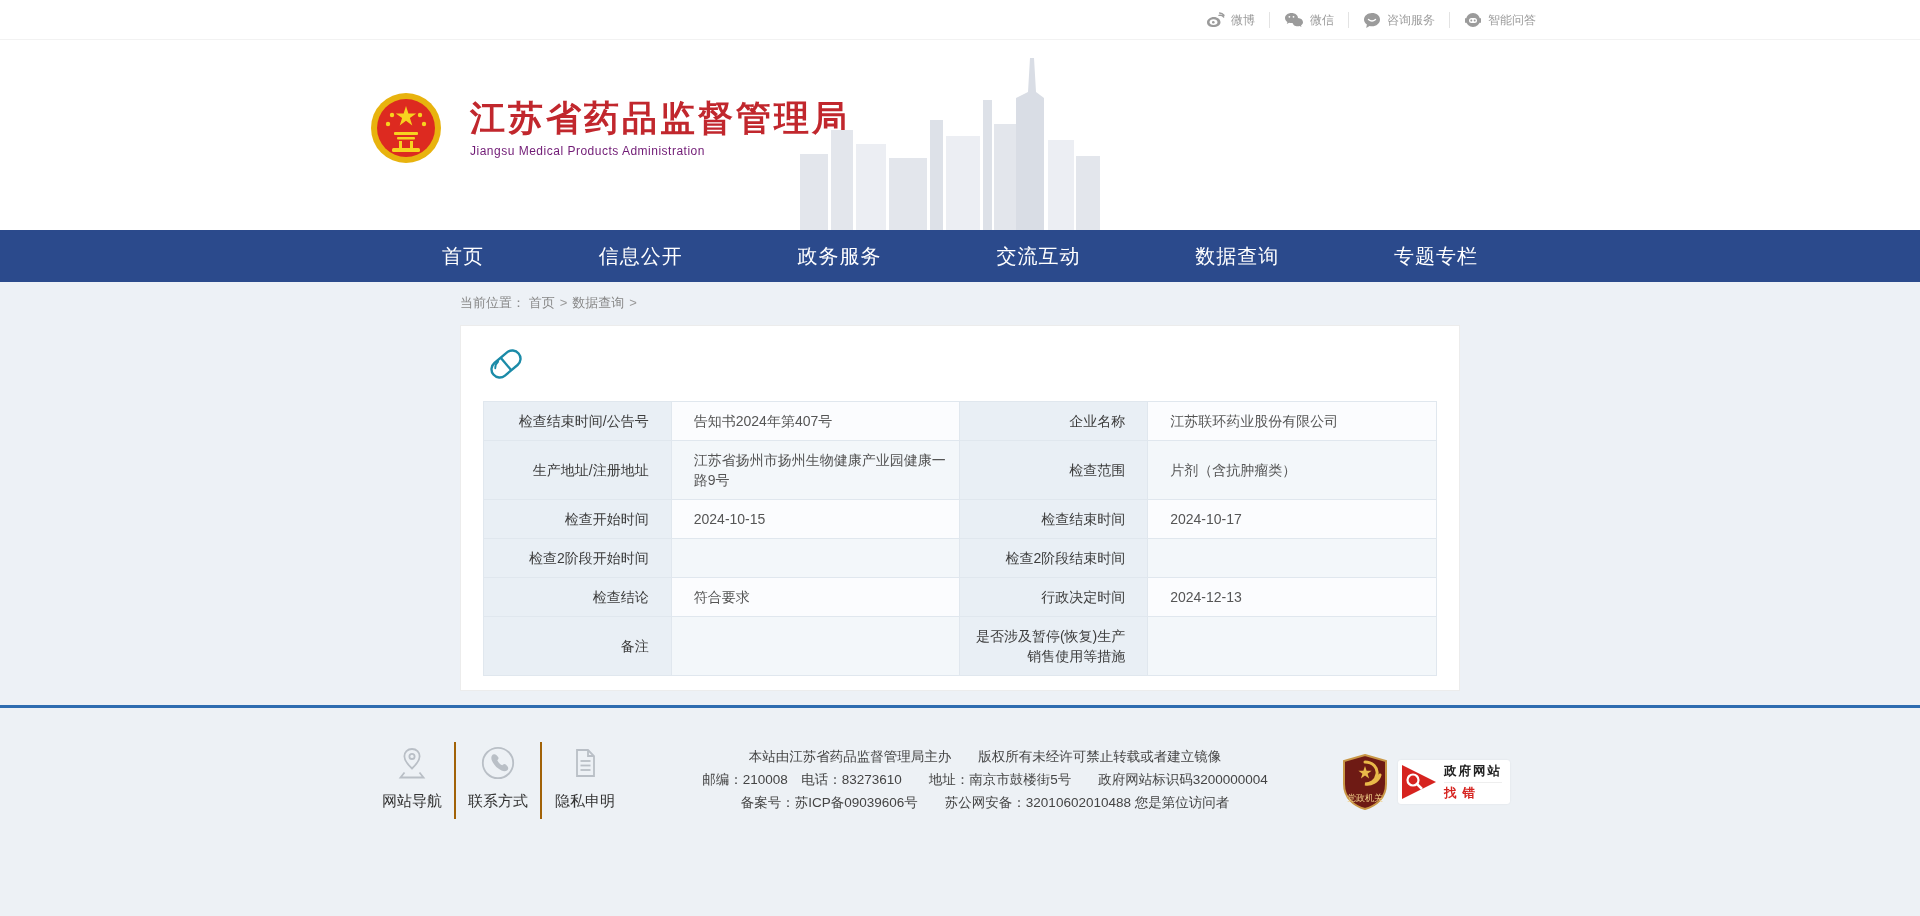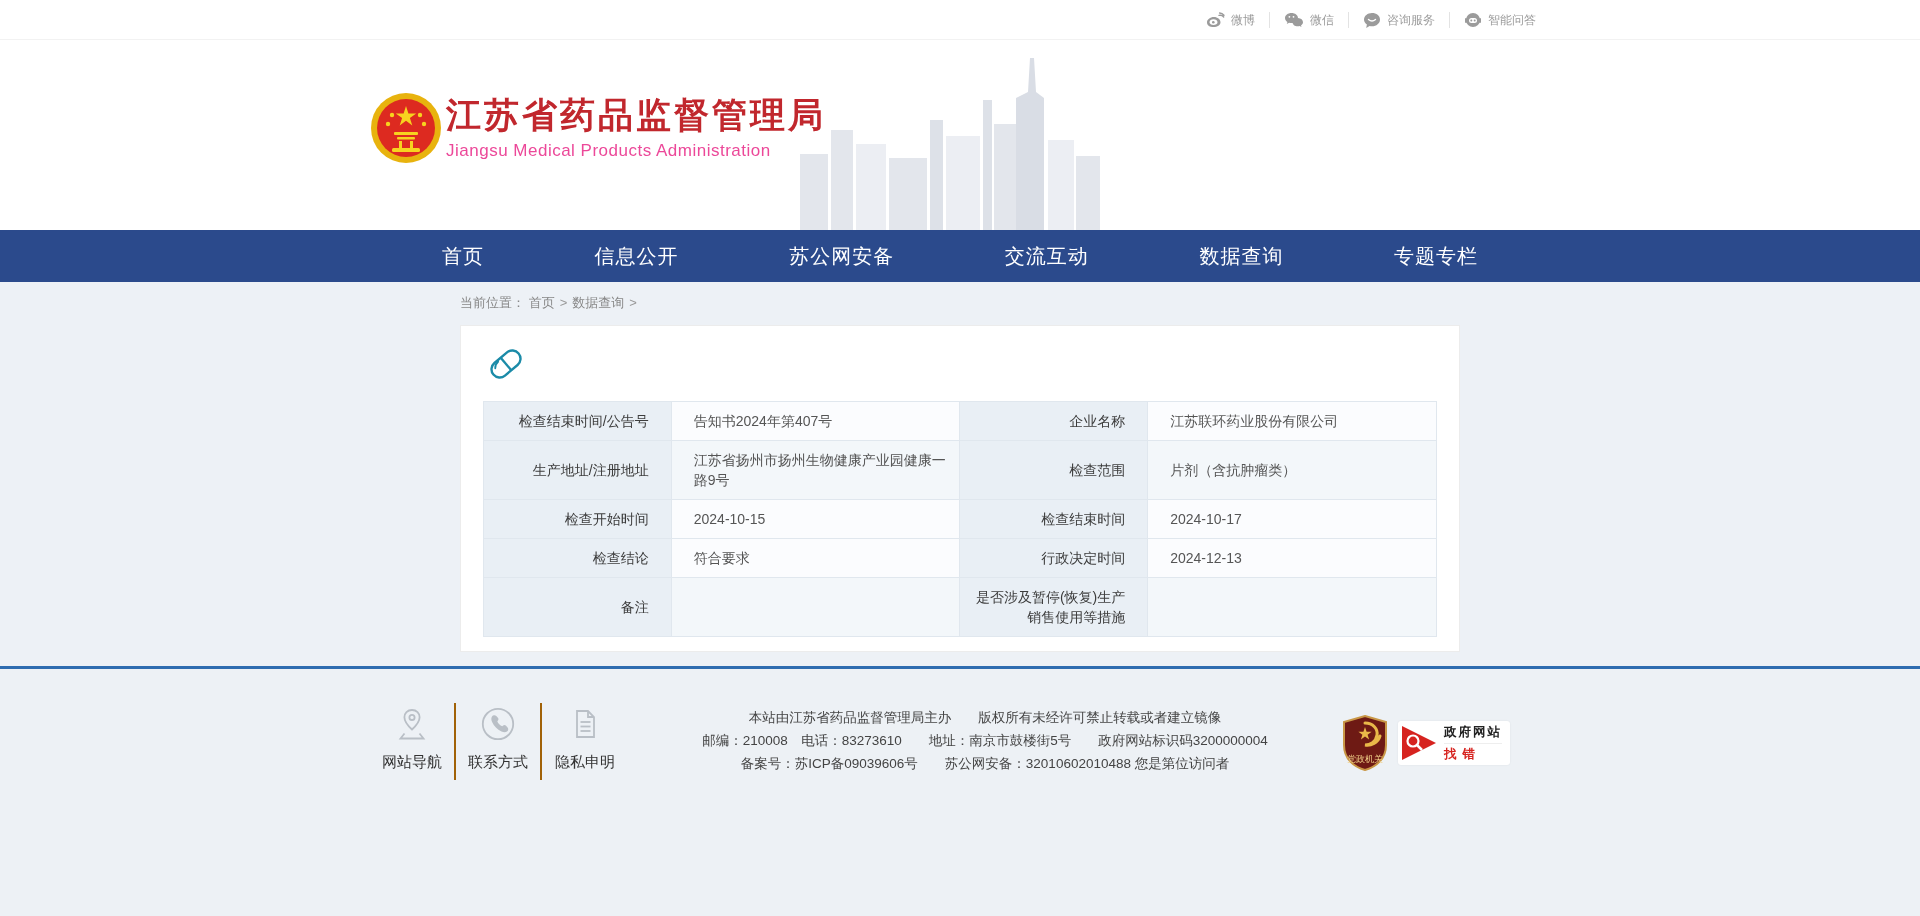--- a/index.html
+++ b/index.html
@@ -11,23 +11,23 @@
   .topbar { height:40px; background:#fff; border-bottom:1px solid #f2f2f2; }
   .topbar .wrap { height:40px; display:flex; justify-content:flex-end; align-items:center; }
   .tb-item { display:flex; align-items:center; gap:6px; color:#9b9b9b; font-size:12px; padding:0 14px; border-left:1px solid #e3e3e3; cursor:pointer; height:16px; }
   .tb-item:first-child { border-left:none; }
   .tb-item svg { display:block; }
 
   
   .header { height:190px; background:#fff; position:relative; overflow:hidden; }
   .logo-row { position:absolute; left:0; top:52px; display:flex; align-items:center; }
   .emblem { width:72px; height:72px; flex:0 0 72px; }
-  .titles { margin-left:4px; }
+  .titles { margin-left:28px; }
   .site-title { font-size:35px; font-weight:bold; color:#c1272d; letter-spacing:3px; line-height:40px; }
-  .site-subtitle { font-size:17px; color:#ec4899; margin-top:6px; letter-spacing:.5px; }
+  .site-subtitle { font-size:12px; color:#701a75; margin-top:6px; letter-spacing:.5px; }
   .skyline { position:absolute; left:430px; bottom:0; width:300px; height:172px; }
 
   
   .navbar { height:52px; background:#2b4a8c; }
   .nav-inner { width:1040px; margin:0 auto; height:52px; display:flex; justify-content:space-between; align-items:center; }
   .nav-item { color:#fff; font-size:20px; letter-spacing:1px; cursor:pointer; line-height:52px; padding:0 2px; }
 
   
   .main { background:#edf1f6; padding:12px 0 14px 0; }
   .bc { width:1000px; margin:0 auto 13px auto; font-size:13px; color:#888; }
@@ -150,21 +150,21 @@
         <rect x="276" y="98" width="24" height="74"></rect>
       </g>
     </svg>
   </div>
 </div>
 
 <div class="navbar">
   <div class="nav-inner" id="nav-items">
       <div class="nav-item">首页</div>
       <div class="nav-item">信息公开</div>
-      <div class="nav-item">苏公网安备</div>
+      <div class="nav-item">政务服务</div>
       <div class="nav-item">交流互动</div>
       <div class="nav-item">数据查询</div>
       <div class="nav-item">专题专栏</div>
     </div>
 </div>
 
 <div class="main">
   <div class="bc">
     <span>当前位置：</span>
     <span id="bc-items"><a>首页</a><span class="sep">&gt;</span><a>数据查询</a><span class="sep">&gt;</span></span>
@@ -197,20 +197,26 @@
             <td>江苏省扬州市扬州生物健康产业园健康一路9号</td>
             <th>检查范围</th>
             <td>片剂（含抗肿瘤类）</td>
           </tr>
           <tr class="odd">
             <th>检查开始时间</th>
             <td>2024-10-15</td>
             <th>检查结束时间</th>
             <td>2024-10-17</td>
           </tr>
+          <tr class="even">
+            <th>检查2阶段开始时间</th>
+            <td></td>
+            <th>检查2阶段结束时间</th>
+            <td></td>
+          </tr>
           <tr class="odd">
             <th>检查结论</th>
             <td>符合要求</td>
             <th>行政决定时间</th>
             <td>2024-12-13</td>
           </tr>
           <tr class="even tall">
             <th>备注</th>
             <td></td>
             <th>是否涉及暂停(恢复)生产销售使用等措施</th>

